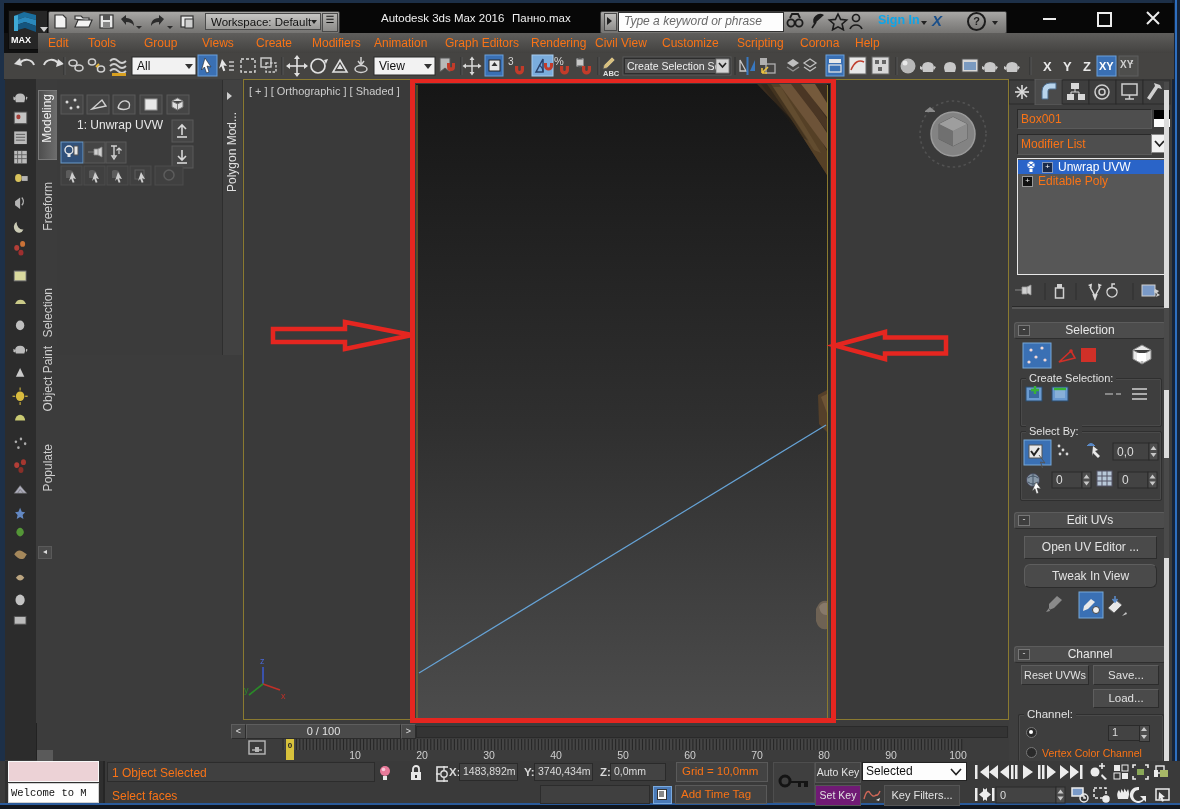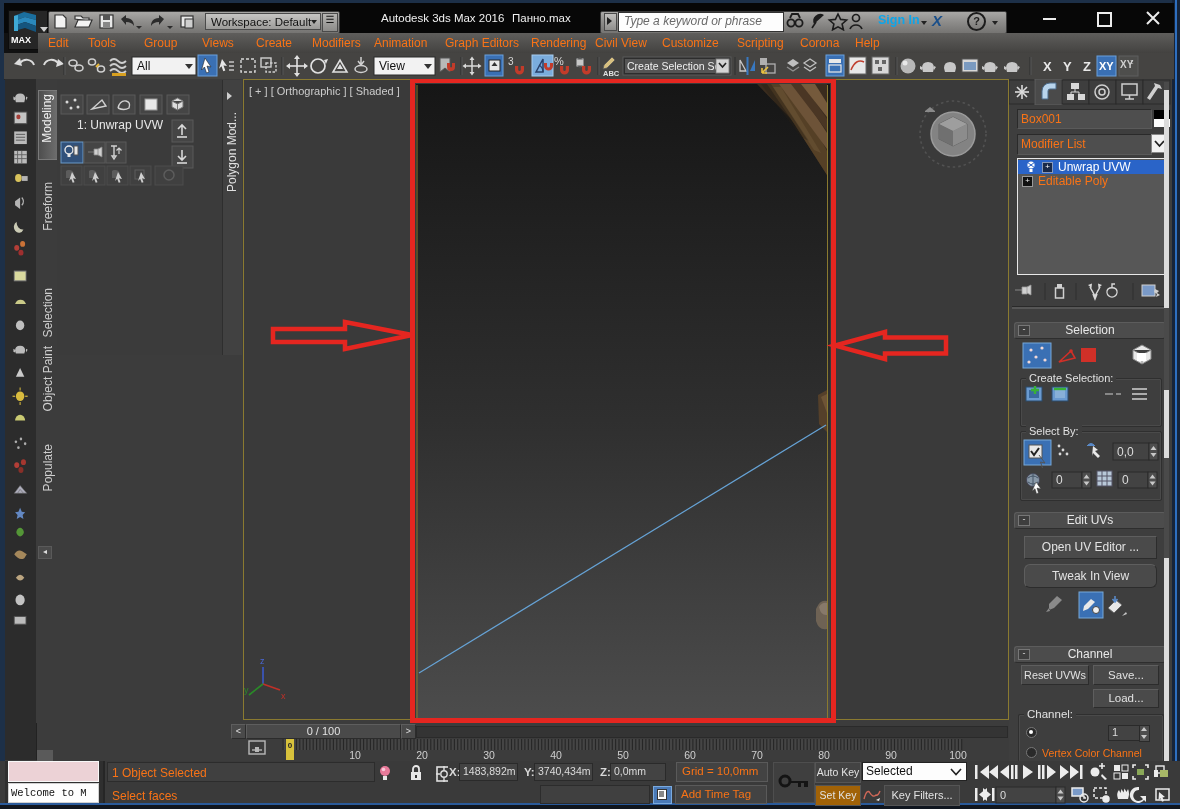--- a/index.html
+++ b/index.html
@@ -916,21 +916,21 @@
   <div class="abs spin" style="left:610px;top:763px;width:51px;height:16px;line-height:15px;">0,0mm</div>
   <div class="abs" style="left:676px;top:762px;width:92px;height:20px;background:#434343;border:1px solid #5a5a5a;box-sizing:border-box;"></div>
   <div class="abs txt" style="left:682px;top:765px;font-size:11.5px;">Grid = 10,0mm</div>
 
   <div class="abs" style="left:773px;top:762px;width:42px;height:41px;background:#3f3f3f;border:1px solid #4e4e4e;box-sizing:border-box;"></div>
   <svg class="abs" style="left:778px;top:772px;" width="34" height="20" viewBox="0 0 34 20">
     <circle cx="7" cy="9" r="5" fill="none" stroke="#141414" stroke-width="3"></circle>
     <path d="M12 9 h18 v6 h-4 v-4 h-3 v4 h-3 v-4 h-8 z" fill="#141414"></path>
   </svg>
   <div class="abs btn" style="left:815px;top:762px;width:44px;height:19px;line-height:19px;font-size:10.5px;background:#434343;border-color:#555;">Auto Key</div>
-  <div class="abs btn" style="left:815px;top:785px;width:44px;height:19px;line-height:19px;font-size:10.5px;background:#a16207;border-color:#555;">Set Key</div>
+  <div class="abs btn" style="left:815px;top:785px;width:44px;height:19px;line-height:19px;font-size:10.5px;background:#701a75;border-color:#555;">Set Key</div>
   <div class="abs" style="left:862px;top:762px;width:105px;height:19px;background:#fdfdfd;border:1px solid #222;box-sizing:border-box;"></div>
   <div class="abs" style="left:866px;top:764px;color:#111;font-size:12px;">Selected</div>
   <svg class="abs" style="left:950px;top:768px;" width="12" height="8" viewBox="0 0 12 8">
       <path d="M1 1 l5 5.5 5 -5.5" fill="none" stroke="#222" stroke-width="1.6"></path>
     </svg>
   <svg class="abs" style="left:862px;top:786px;" width="20" height="17" viewBox="0 0 20 17">
     <path d="M2 13 q3 -11 6 -6 t6 2 q2 1 4 -4" fill="none" stroke="#d06858" stroke-width="1.4"></path>
     <path d="M14 14 l4 -2 -1 3 z" fill="#e8e8e8"></path>
   </svg>
   <div class="abs btn" style="left:884px;top:785px;width:74px;height:19px;line-height:19px;font-size:11px;background:#434343;border-color:#555;">Key Filters...</div>

